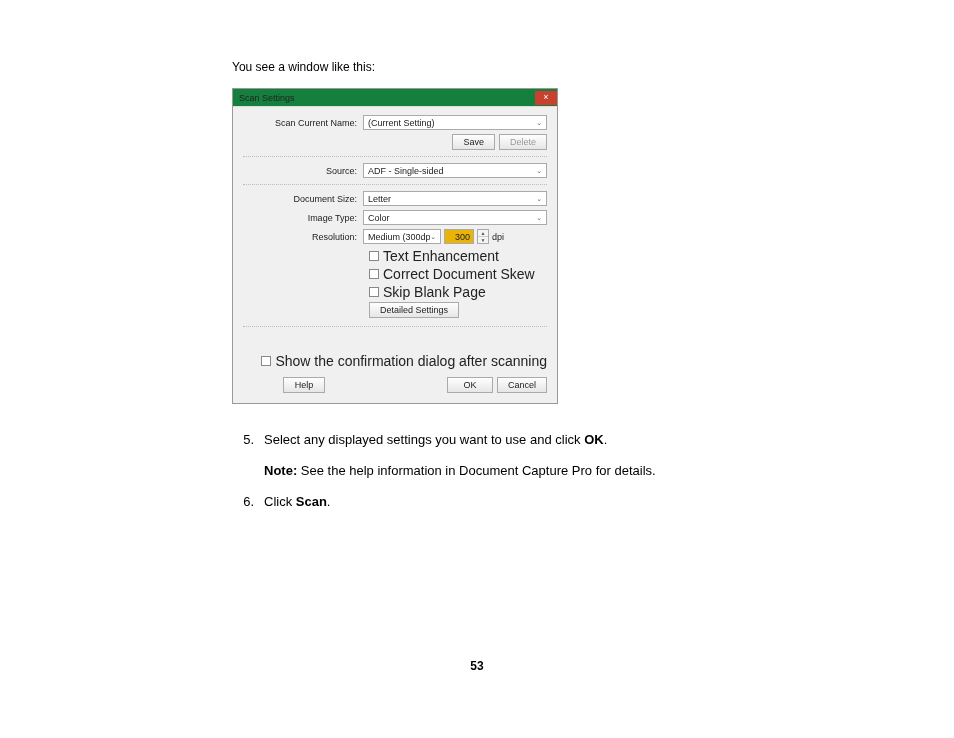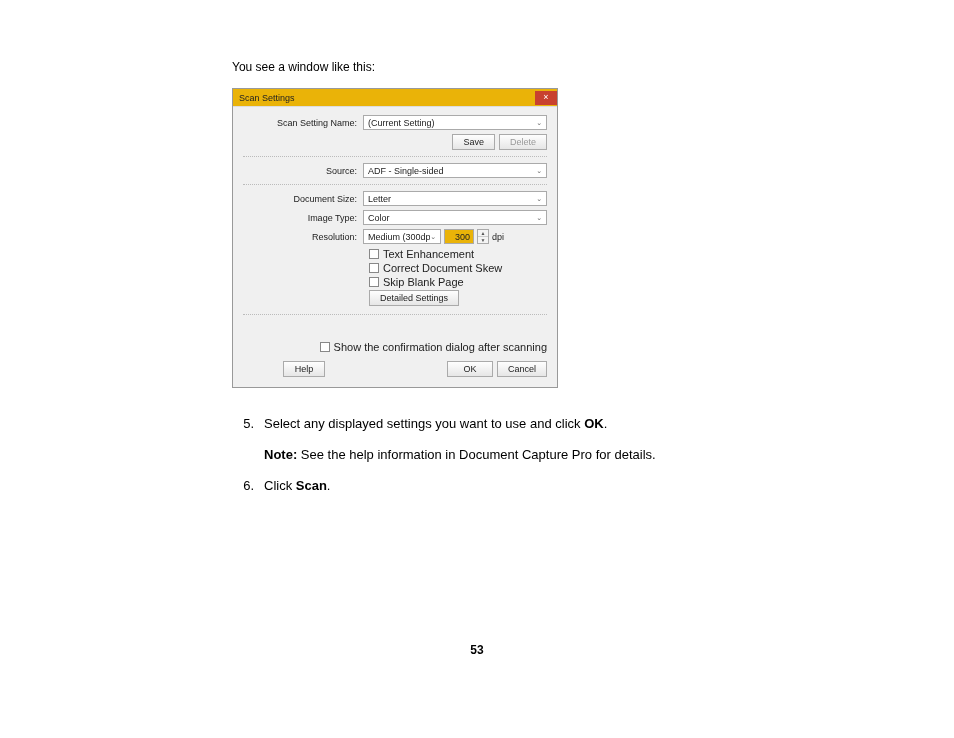--- a/index.html
+++ b/index.html
@@ -27,21 +27,21 @@
     width: 326px;
     background: #f0f0f0;
     font-family: "Segoe UI", Tahoma, sans-serif;
     font-size: 9px;
     color: #222;
   }
   .win-titlebar {
     display: flex;
     justify-content: space-between;
     align-items: center;
-    background: #eab308;
+    background: #15803d;
     border-bottom: 1px solid #ddd;
     height: 18px;
     padding-left: 6px;
   }
   .win-title { font-size: 9px; }
   .win-close {
     width: 22px;
     height: 14px;
     background: #c8412f;
     color: #fff;
@@ -134,21 +134,21 @@
     margin-left: 126px;
     margin-bottom: 2px;
     gap: 4px;
   }
   .chk {
     width: 10px;
     height: 10px;
     border: 1px solid #888;
     background: #fff;
   }
-  .chk-lbl { font-size: 11px; }
+  .chk-lbl { font-size: 14px; }
   .conf-row {
     display: flex;
     align-items: center;
     justify-content: flex-end;
     margin-top: 26px;
     gap: 4px;
   }
   .bottom-row {
     display: flex;
     justify-content: space-between;
@@ -192,21 +192,21 @@
   <div class="content">
     <div class="intro-text">You see a window like this:</div>
 
     <div class="screenshot-frame">
       <div class="win-titlebar">
         <span class="win-title">Scan Settings</span>
         <span class="win-close">×</span>
       </div>
       <div class="win-body">
         <div class="row">
-          <div class="lbl">Scan Setting Name:</div>
+          <div class="lbl">Scan Current Name:</div>
           <div class="dd">
             <span>(Current Setting)</span>
             <span class="dd-caret">⌄</span>
           </div>
         </div>
         <div class="row" style="justify-content:flex-end; gap:4px; margin-top:4px;">
           <div class="btn">Save</div>
           <div class="btn disabled">Delete</div>
         </div>
         <div class="divider"></div>

